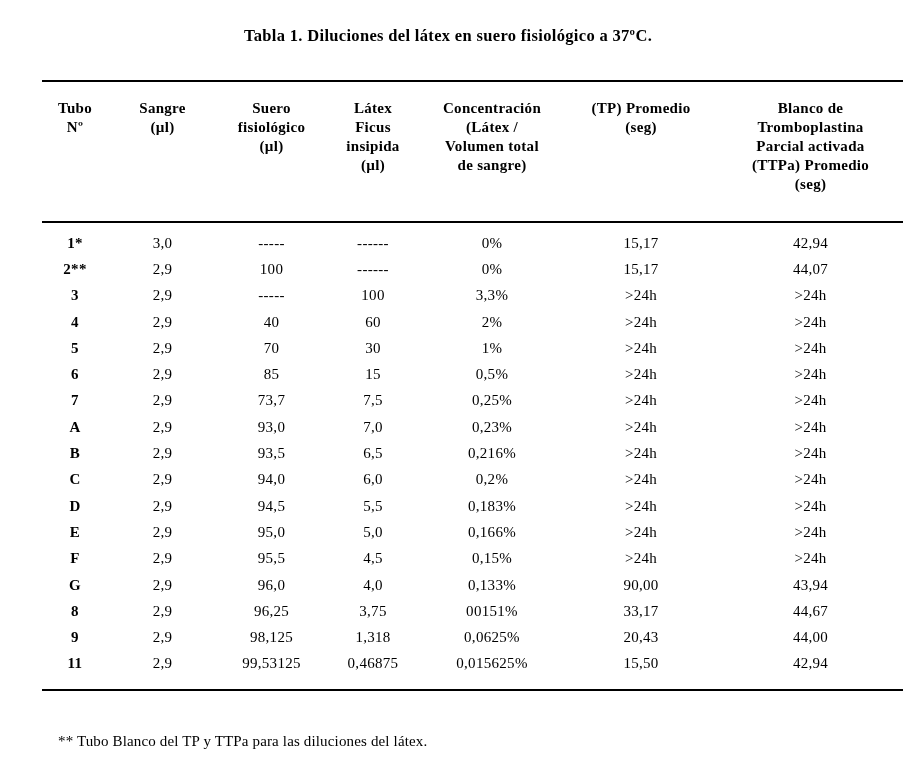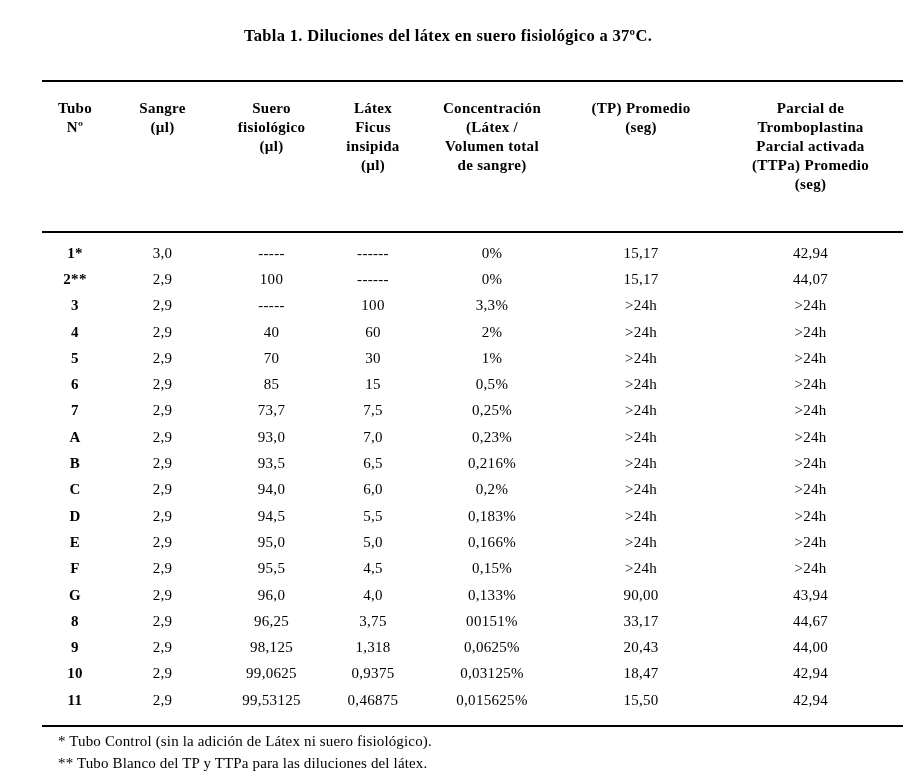--- a/index.html
+++ b/index.html
@@ -45,21 +45,21 @@
   table.data-table th:nth-child(4), table.data-table td:nth-child(4) { width: 90px; }
   table.data-table th:nth-child(5), table.data-table td:nth-child(5) { width: 140px; }
   table.data-table th:nth-child(6), table.data-table td:nth-child(6) { width: 150px; }
   table.data-table th:nth-child(7), table.data-table td:nth-child(7) { width: 181px; }
   thead th {
     font-size: 15px;
     font-weight: bold;
     text-align: center;
     vertical-align: top;
     line-height: 19px;
-    padding: 17px 2px 37px 2px;
+    padding: 17px 2px 27px 2px;
     border-bottom: 2px solid #000;
     letter-spacing: 0.02em;
   }
   tbody td {
     font-size: 15px;
     text-align: center;
     vertical-align: middle;
     height: 26.3px;
     padding: 0 2px;
     letter-spacing: 0.02em;
@@ -111,21 +111,21 @@
               <div>Concentración</div>
               <div>(Látex /</div>
               <div>Volumen total</div>
               <div>de sangre)</div>
             </th>
             <th>
               <div>(TP) Promedio</div>
               <div>(seg)</div>
             </th>
             <th>
-              <div>Parcial de</div>
+              <div>Blanco de</div>
               <div>Tromboplastina</div>
               <div>Parcial activada</div>
               <div>(TTPa) Promedio</div>
               <div>(seg)</div>
             </th>
           </tr>
       </thead>
       <tbody>
           <tr>
             <td>1*</td>
@@ -265,39 +265,29 @@
           <tr>
             <td>9</td>
             <td>2,9</td>
             <td>98,125</td>
             <td>1,318</td>
             <td>0,0625%</td>
             <td>20,43</td>
             <td>44,00</td>
           </tr>
           <tr>
-            <td>10</td>
-            <td>2,9</td>
-            <td>99,0625</td>
-            <td>0,9375</td>
-            <td>0,03125%</td>
-            <td>18,47</td>
-            <td>42,94</td>
-          </tr>
-          <tr>
             <td>11</td>
             <td>2,9</td>
             <td>99,53125</td>
             <td>0,46875</td>
             <td>0,015625%</td>
             <td>15,50</td>
             <td>42,94</td>
           </tr>
         </tbody>
     </table>
   </div>
 
   <div class="footnotes">
-    <div>* Tubo Control (sin la adición de Látex ni suero fisiológico).</div>
     <div>** Tubo Blanco del TP y TTPa para las diluciones del látex.</div>
   </div>
 
 </div>
 
 </body></html>

